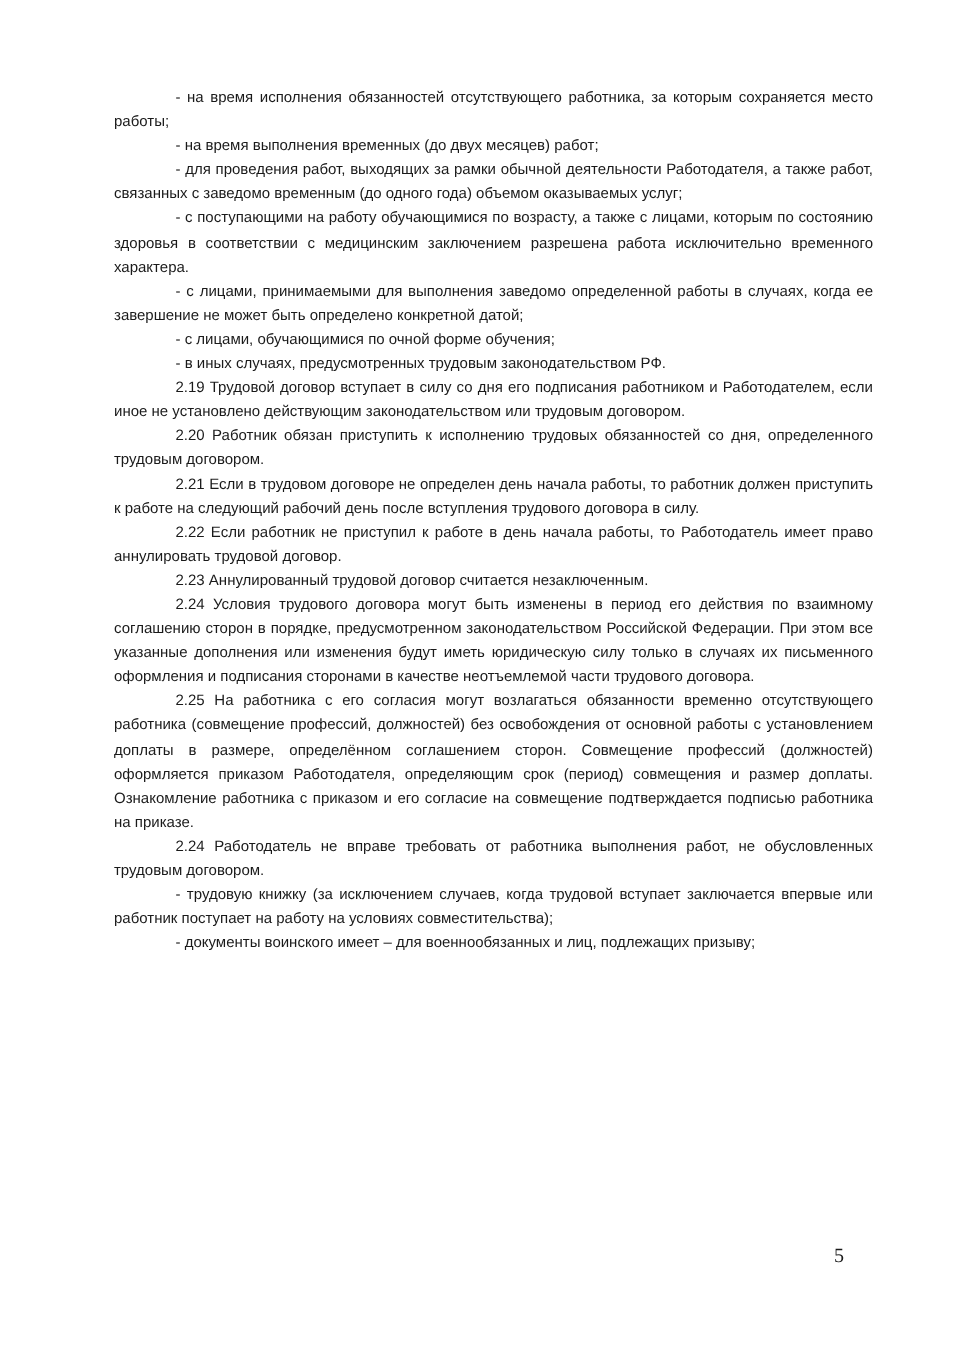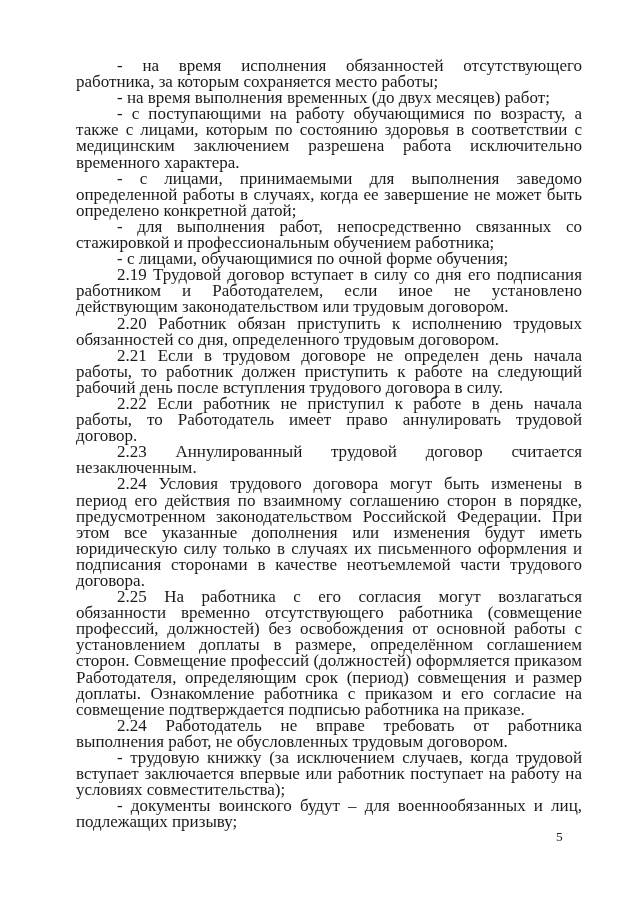--- a/index.html
+++ b/index.html
@@ -1,42 +1,43 @@
 <!DOCTYPE html>
 <html><head>
 <meta charset="utf-8">
 <style>
   html, body { margin: 0; padding: 0; background: #ffffff; }
   body { width: 637px; height: 900px; position: relative; overflow: hidden; }
   .page {
     position: absolute; left: 76px; top: 58px; width: 506px;
-    font-family: Liberation Serif, serif;
-    font-size: 17px; line-height: 16.1px; color: #1a1a1a;
+    font-family: Liberation Sans, sans-serif;
+    font-size: 10px; line-height: 16.1px; color: #1a1a1a;
   }
   .p { margin: 0; text-align: justify; text-indent: 41px; }
   .pagenum {
     position: absolute; left: 556px; top: 829px;
     font-family: "Liberation Serif", serif; font-size: 13.4px; color: #1a1a1a;
   }
 </style>
 </head>
 <body>
 
 <div class="page">
   <p class="p">- на время исполнения обязанностей отсутствующего работника, за которым сохраняется место работы;</p>
   <p class="p">- на время выполнения временных (до двух месяцев) работ;</p>
+  <p class="p">- для проведения работ, выходящих за рамки обычной деятельности Работодателя, а также работ, связанных с заведомо временным (до одного года) объемом оказываемых услуг;</p>
   <p class="p">- с поступающими на работу обучающимися по возрасту, а также с лицами, которым по состоянию здоровья в соответствии с медицинским заключением разрешена работа исключительно временного характера.</p>
   <p class="p">- с лицами, принимаемыми для выполнения заведомо определенной работы в случаях, когда ее завершение не может быть определено конкретной датой;</p>
-  <p class="p">- для выполнения работ, непосредственно связанных со стажировкой и профессиональным обучением работника;</p>
   <p class="p">- с лицами, обучающимися по очной форме обучения;</p>
+  <p class="p">- в иных случаях, предусмотренных трудовым законодательством РФ.</p>
   <p class="p">2.19 Трудовой договор вступает в силу со дня его подписания работником и Работодателем, если иное не установлено действующим законодательством или трудовым договором.</p>
   <p class="p">2.20 Работник обязан приступить к исполнению трудовых обязанностей со дня, определенного трудовым договором.</p>
   <p class="p">2.21 Если в трудовом договоре не определен день начала работы, то работник должен приступить к работе на следующий рабочий день после вступления трудового договора в силу.</p>
   <p class="p">2.22 Если работник не приступил к работе в день начала работы, то Работодатель имеет право аннулировать трудовой договор.</p>
   <p class="p">2.23 Аннулированный трудовой договор считается незаключенным.</p>
   <p class="p">2.24 Условия трудового договора могут быть изменены в период его действия по взаимному соглашению сторон в порядке, предусмотренном законодательством Российской Федерации. При этом все указанные дополнения или изменения будут иметь юридическую силу только в случаях их письменного оформления и подписания сторонами в качестве неотъемлемой части трудового договора.</p>
   <p class="p">2.25 На работника с его согласия могут возлагаться обязанности временно отсутствующего работника (совмещение профессий, должностей) без освобождения от основной работы с установлением доплаты в размере, определённом соглашением сторон. Совмещение профессий (должностей) оформляется приказом Работодателя, определяющим срок (период) совмещения и размер доплаты. Ознакомление работника с приказом и его согласие на совмещение подтверждается подписью работника на приказе.</p>
   <p class="p">2.24 Работодатель не вправе требовать от работника выполнения работ, не обусловленных трудовым договором.</p>
   <p class="p">- трудовую книжку (за исключением случаев, когда трудовой вступает заключается впервые или работник поступает на работу на условиях совместительства);</p>
-  <p class="p">- документы воинского будут – для военнообязанных и лиц, подлежащих призыву;</p>
+  <p class="p">- документы воинского имеет – для военнообязанных и лиц, подлежащих призыву;</p>
 </div>
 
 <div class="pagenum">5</div>
 
 </body></html>

